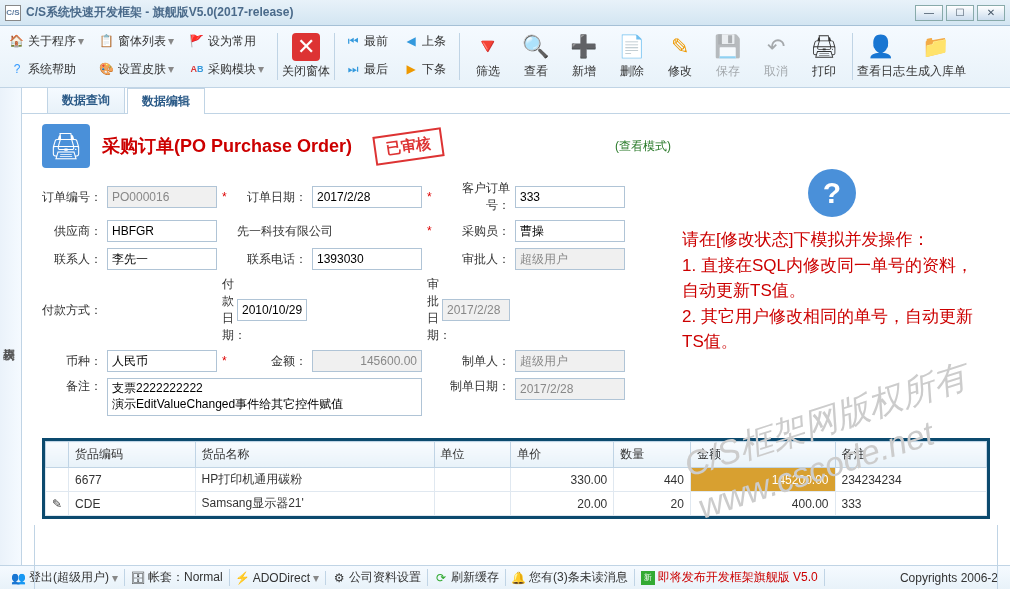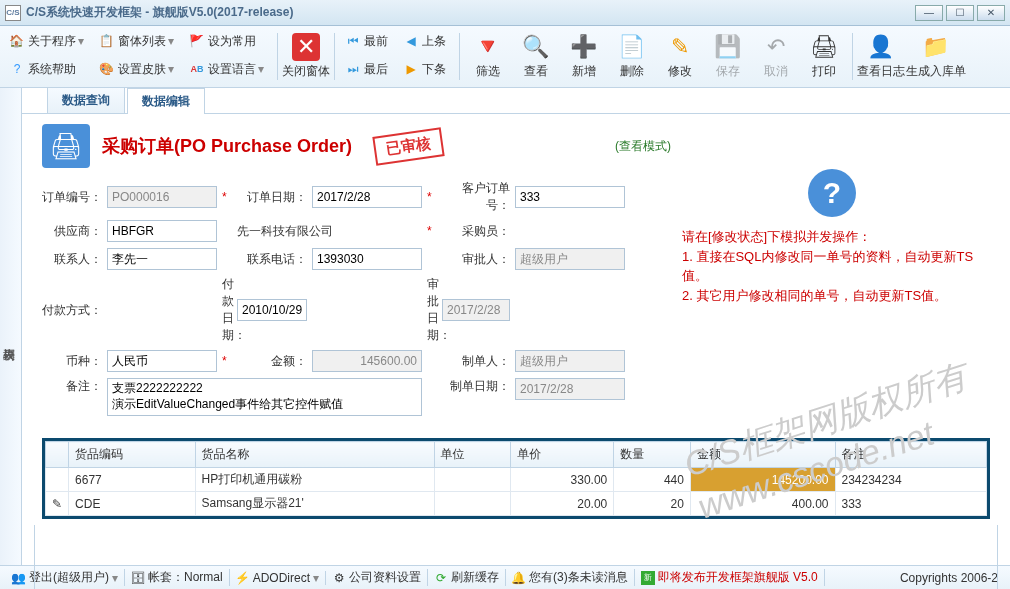--- a/index.html
+++ b/index.html
@@ -29,21 +29,21 @@
 .stamp{border:2px solid #d33;transform:rotate(-8deg);padding:3px 10px;color:#d33;font-size:15px;font-weight:bold;margin-left:10px;}
 .view-mode{color:#2a7a2a;margin-left:160px;}
 .formgrid{display:grid;grid-template-columns:60px 110px 10px 70px 110px 10px 68px 110px;gap:4px 5px;align-items:center;margin-bottom:6px;}
 .lbl{text-align:right;color:#333;}
 .inp{height:22px;border:1px solid #b0c4d6;padding:0 4px;width:100%;font-size:12px;}
 .inp[readonly]{background:#f0f0f0;color:#888;}
 .req{color:#d00;}
 .supplier-name{color:#333;}
 .hint-box{position:absolute;right:28px;top:55px;width:170px;}
 .hint-icon{width:48px;height:48px;border-radius:50%;background:#4a90d9;display:flex;align-items:center;justify-content:center;color:#fff;font-size:30px;font-weight:bold;margin:0 auto 10px;}
-.hint-text{color:#c00;font-size:13px;line-height:1.5;}
+.hint-text{color:#c00;font-size:17px;line-height:1.5;}
 .grid{border:3px solid #0c4a6e;margin:6px 20px;}
 .grid table{width:100%;border-collapse:collapse;font-size:12px;}
 .grid th{background:linear-gradient(#f8fbfe,#e8f2f9);border:1px solid #c0d4e5;padding:4px 6px;text-align:left;font-weight:normal;color:#333;}
 .grid td{border:1px solid #e0e8f0;padding:3px 6px;height:22px;}
 .grid td.num{text-align:right;}
 .grid td.sel{background:#d8a030;color:#fff;}
 .gridspace{height:90px;border:1px solid #c0d4e5;border-top:none;margin:0 12px;}
 .bottabs{height:24px;display:flex;align-items:center;border-top:1px solid #c0d4e5;padding-left:18px;background:#f5faff;}
 .btab{padding:2px 10px;border:1px solid #c0d4e5;border-top:none;margin-right:2px;color:#2b5a87;display:flex;align-items:center;gap:4px;margin-top:32px;}
 .btab.active{background:#fff;}
@@ -92,21 +92,21 @@
   <div class="tcol">
     <div class="titem">
         <span class="ticon">🚩</span>
         <span>设为常用</span>
       </div>
     <div class="titem">
         <span class="ticon" style="font-size:9px;">
           <b style="color:#d33;">A</b>
           <b style="color:#39d;">B</b>
         </span>
-        <span>设置语言</span>
+        <span>采购模块</span>
         <span style="margin-left:2px;color:#888;">▾</span>
       </div>
   </div>
   <div class="tsep"></div>
   <div class="bigitem">
       <div class="bigicon" style="background:#d33;color:#fff;border-radius:4px;">✕</div>
       <div class="glabel">关闭窗体</div>
     </div>
   <div class="tsep"></div>
   <div class="tcol">
@@ -199,20 +199,21 @@
         <div class="lbl">客户订单号：</div>
         <input class="inp" value="333" style="">
       </div>
       <div class="formgrid">
         <div class="lbl">供应商：</div>
         <input class="inp" value="HBFGR" style="">
         <span></span>
         <div class="supplier-name" style="grid-column:span 2;">先一科技有限公司</div>
         <span class="req">*</span>
         <div class="lbl">采购员：</div>
+        <input class="inp" value="曹操" style="">
       </div>
       <div class="formgrid">
         <div class="lbl">联系人：</div>
         <input class="inp" value="李先一" style="">
         <span></span>
         <div class="lbl">联系电话：</div>
         <input class="inp" value="1393030" style="">
         <span></span>
         <div class="lbl">审批人：</div>
         <input class="inp" readonly="" value="超级用户" style="">

